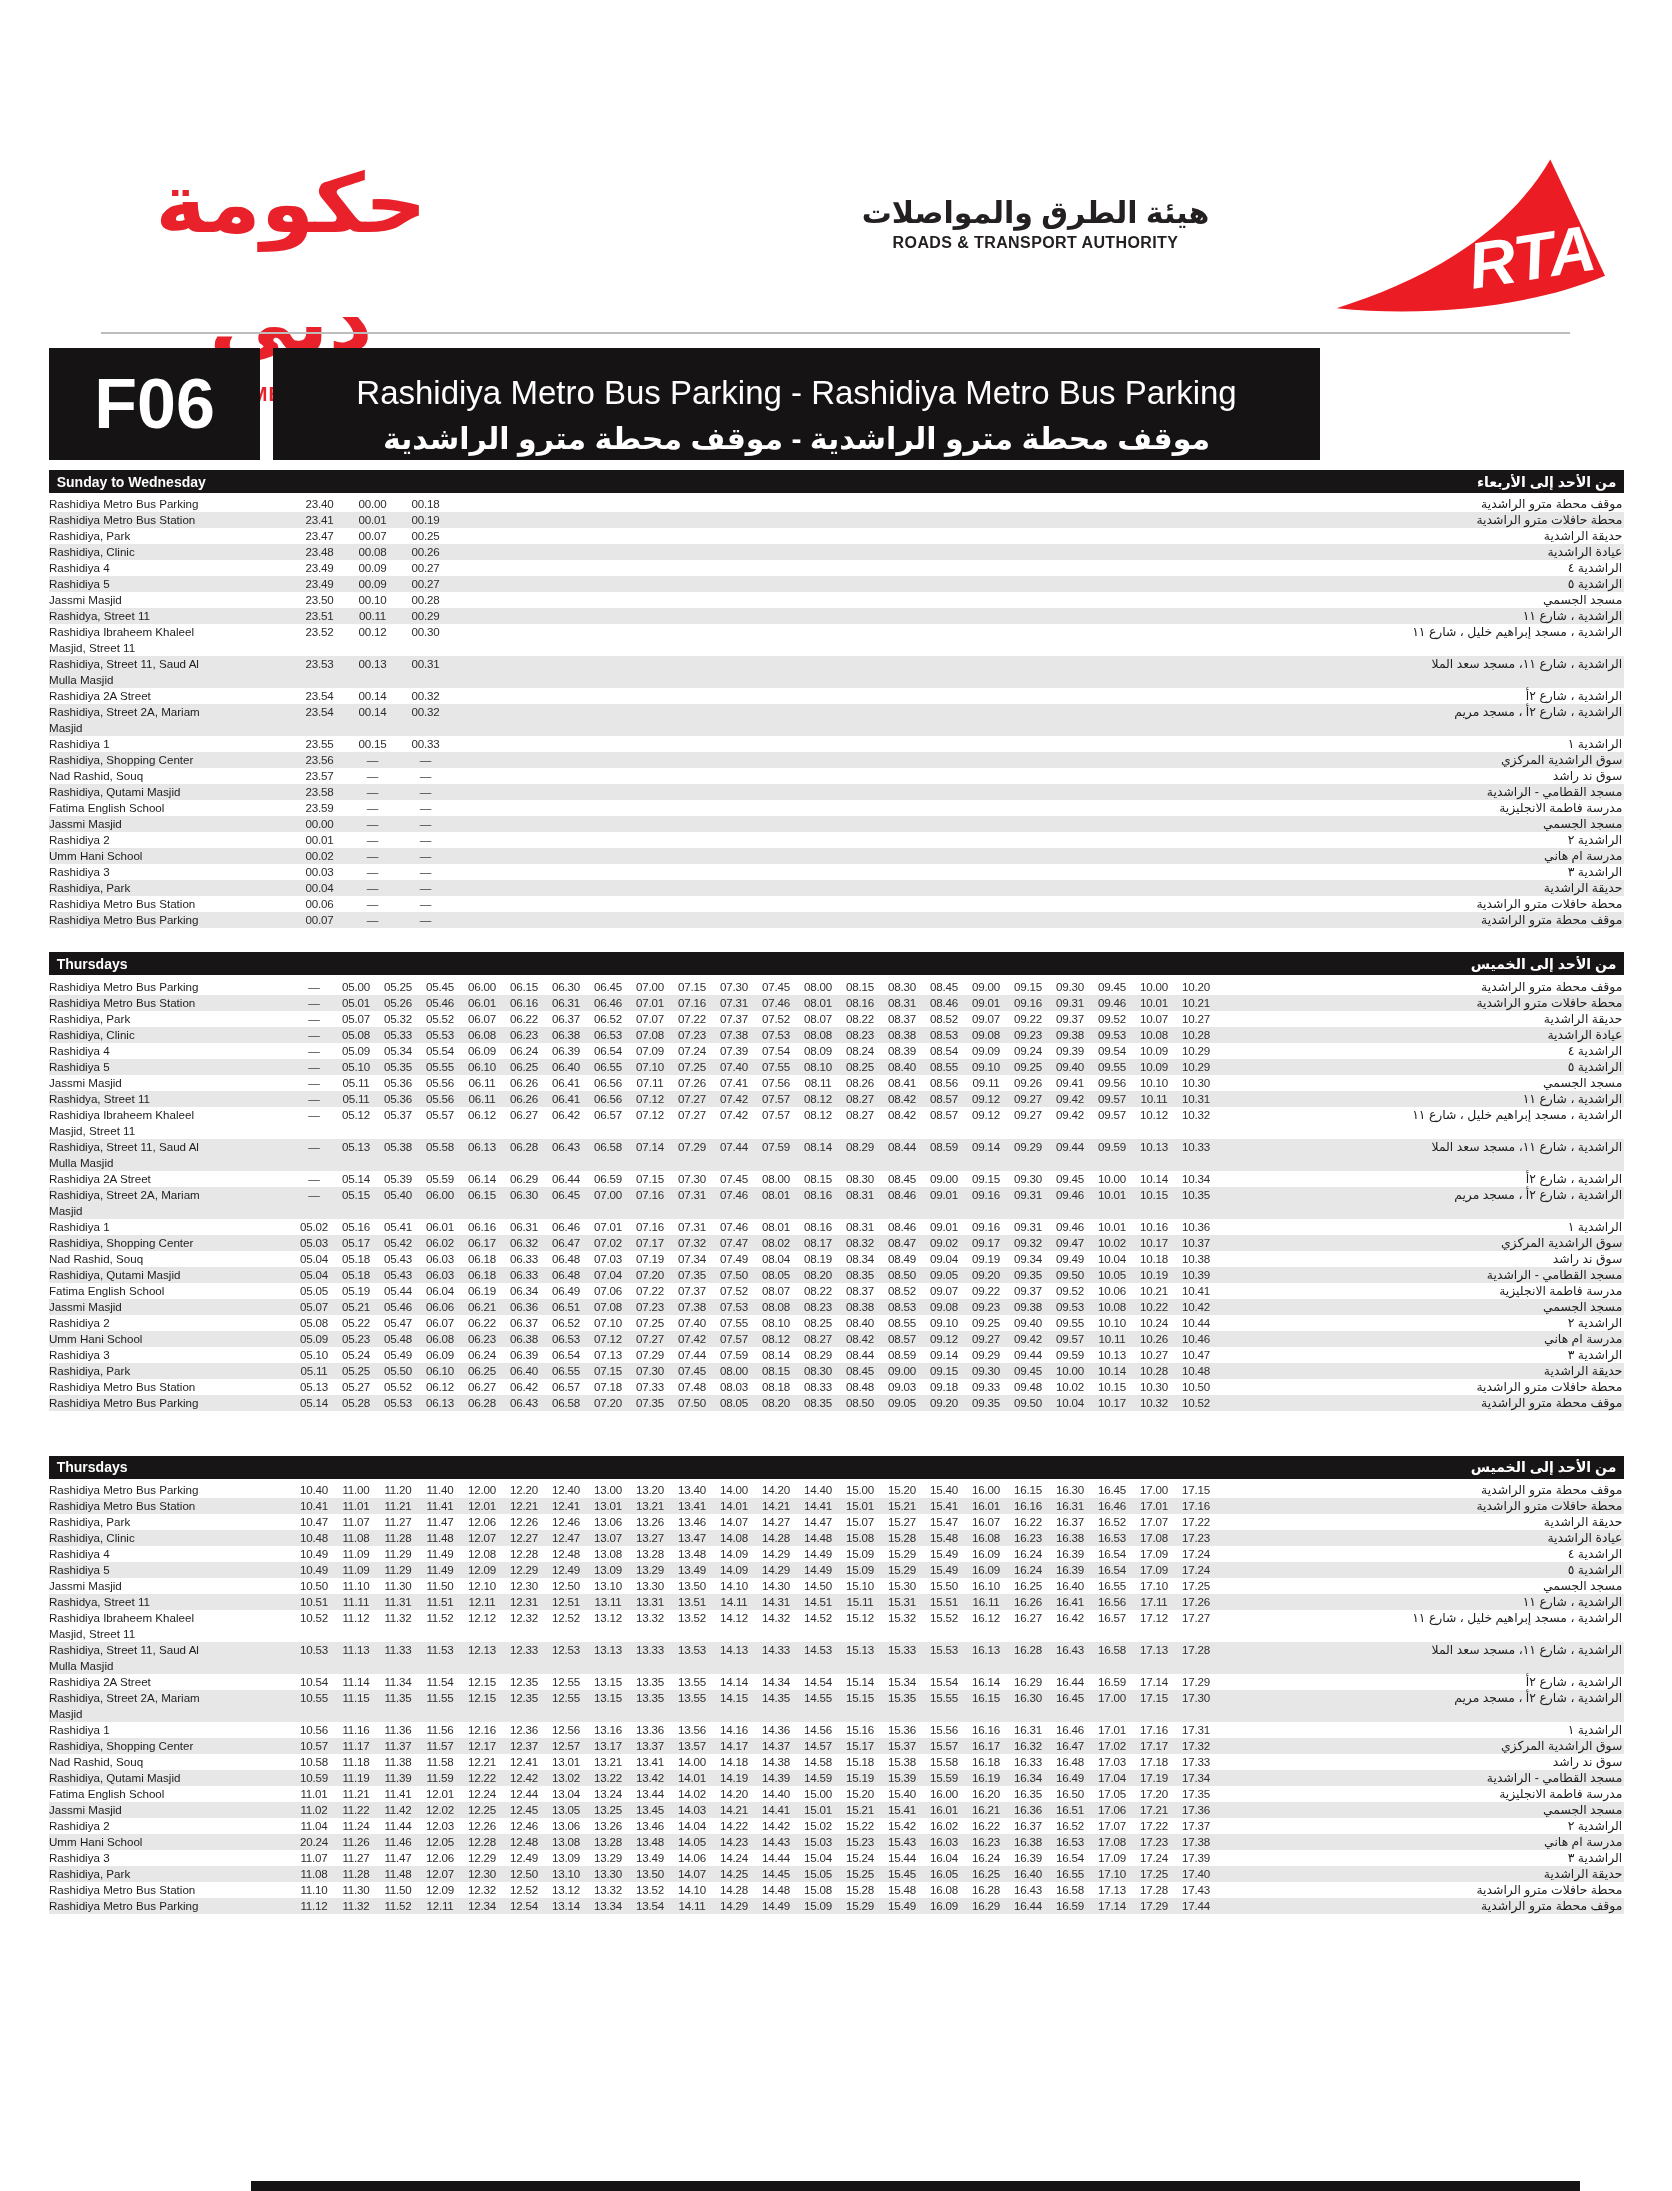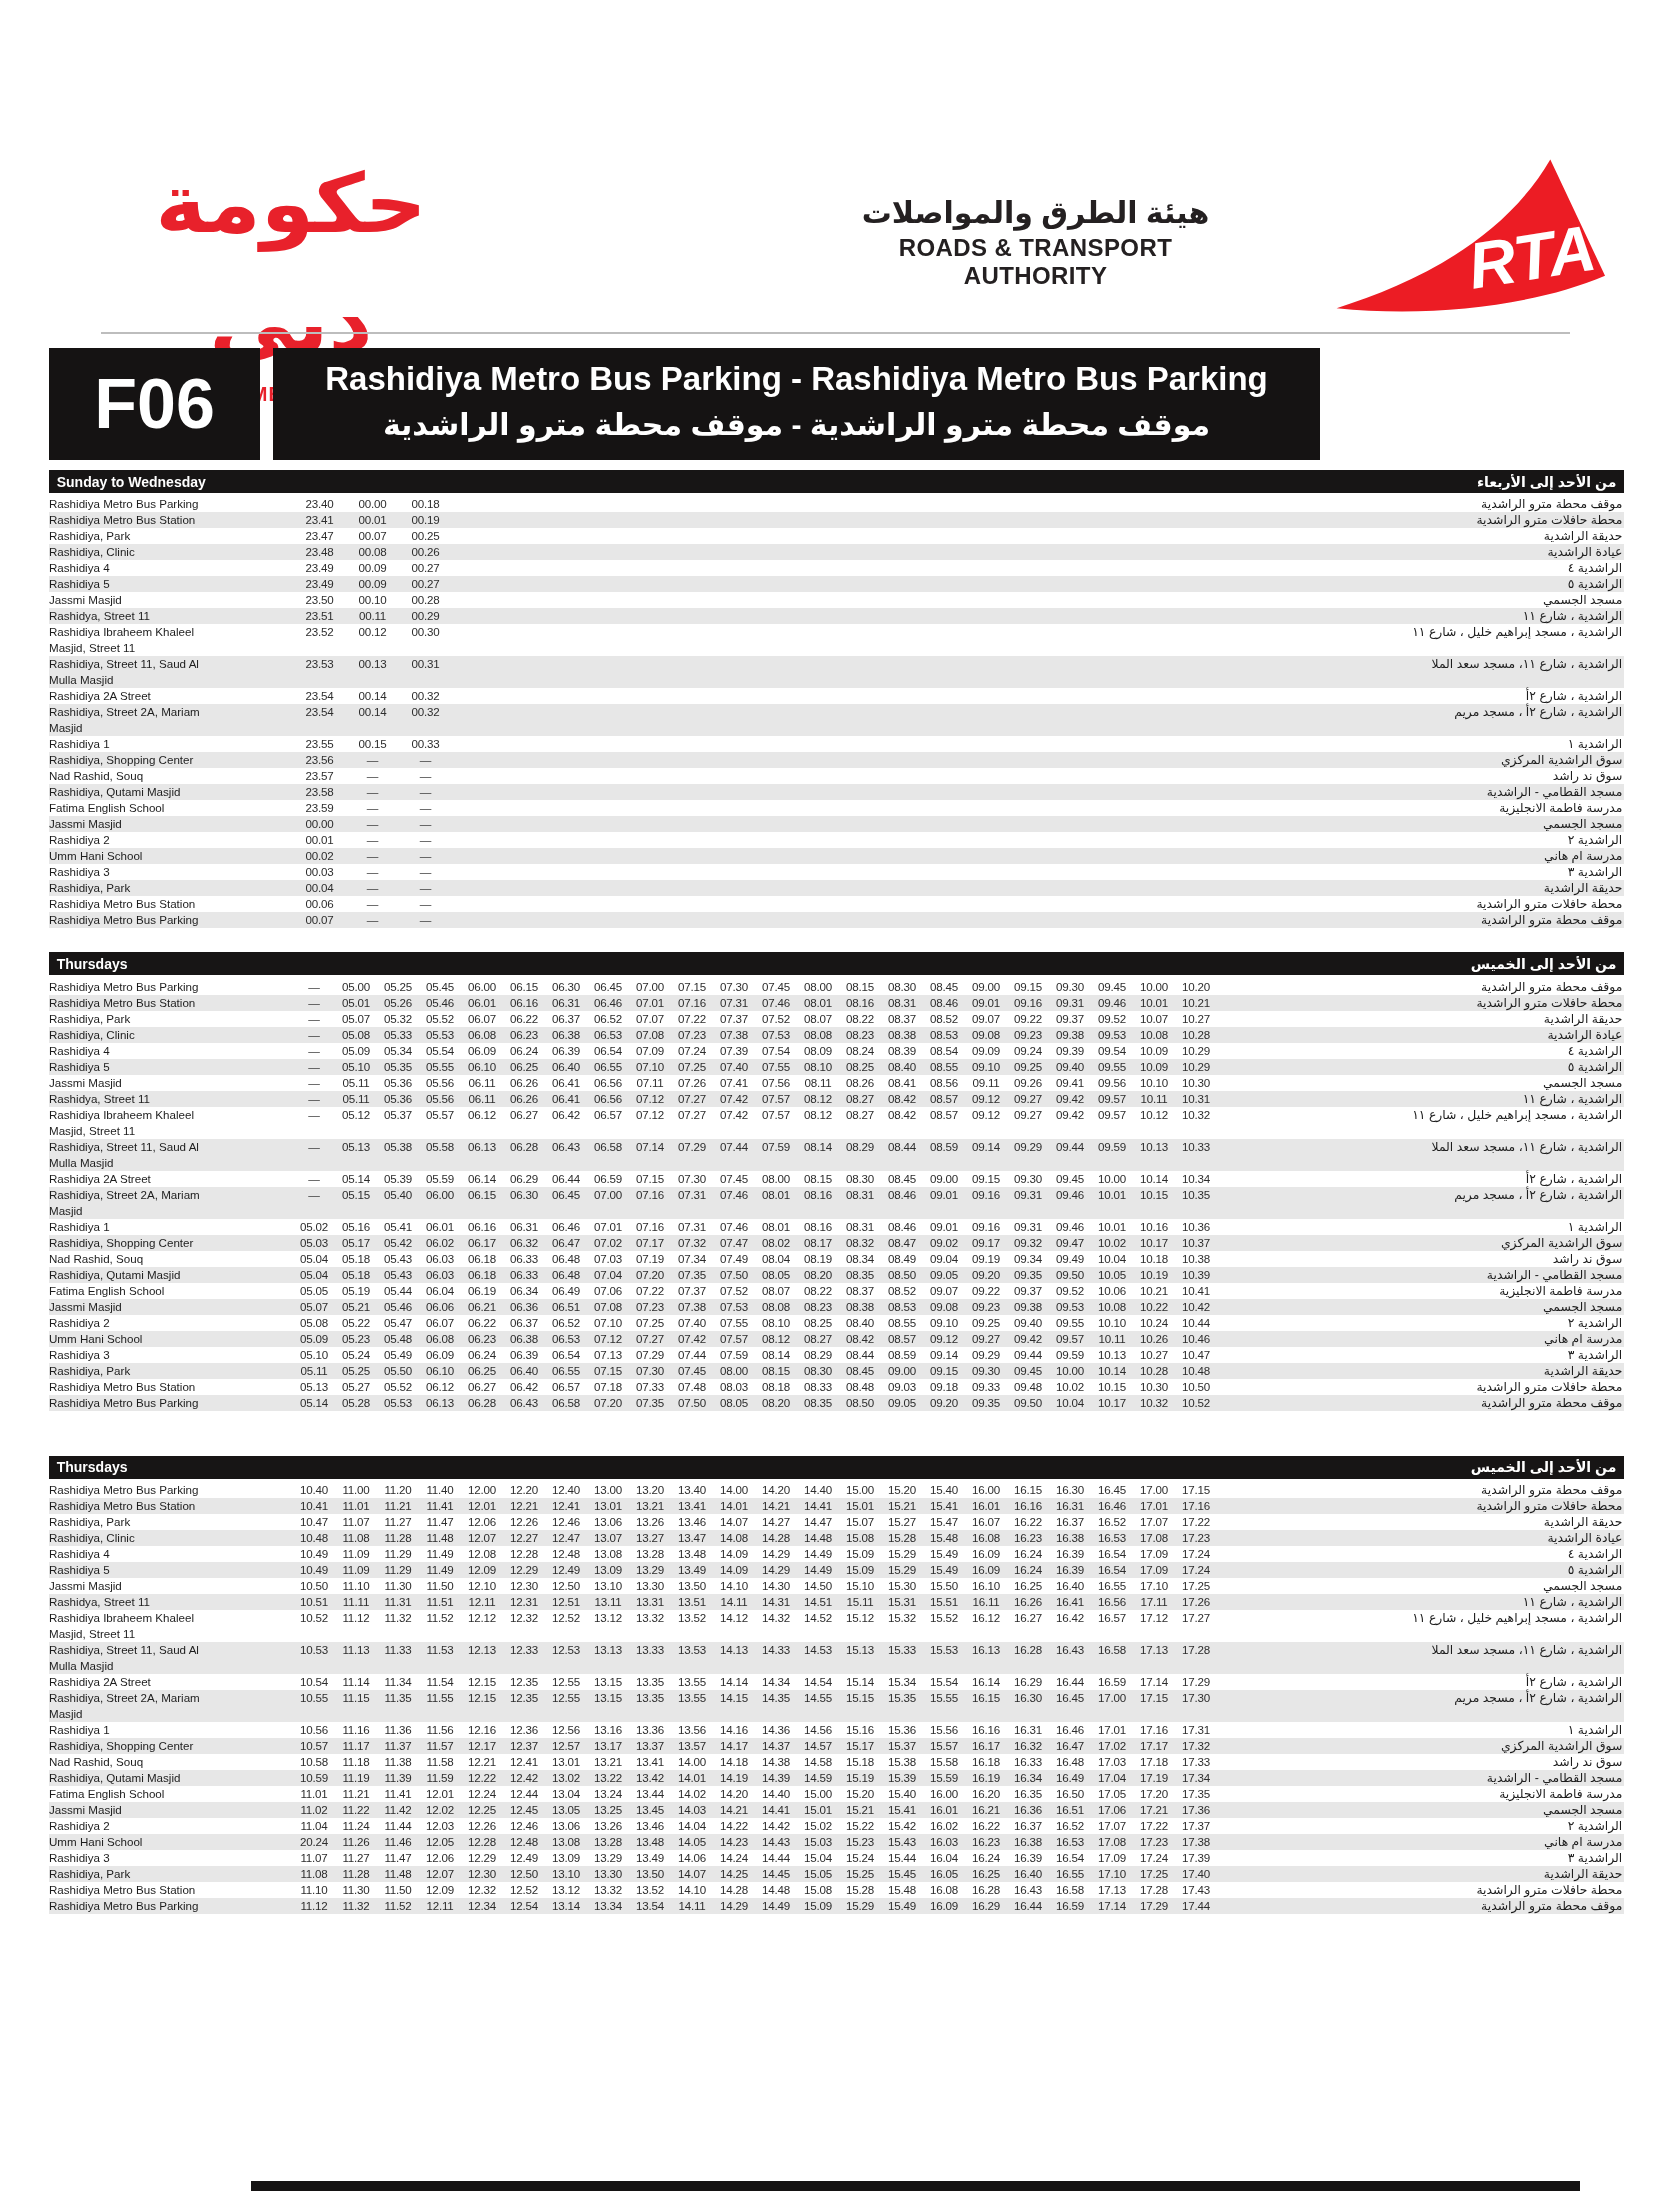--- a/index.html
+++ b/index.html
@@ -6,31 +6,31 @@
   .page{position:relative;width:1673px;height:2192px;background:#fff;overflow:hidden;
         font-family:"Liberation Sans","DejaVu Sans",sans-serif;color:#1d1d1d;padding-left:8px;}
 
   
   .gov-logo{position:absolute;left:90px;top:144px;width:402px;text-align:center;color:#e8212b;}
   .gov-ar{font-family:"DejaVu Serif","DejaVu Sans",serif;font-size:82px;line-height:1.45;font-weight:bold;
           transform:scaleX(1.05);}
   .gov-en{font-size:19.7px;font-weight:bold;letter-spacing:1.3px;margin-top:1.7px;}
   .rta-text{position:absolute;left:843px;top:195px;width:385px;text-align:center;color:#242021;}
   .rta-ar{font-size:30px;font-weight:bold;line-height:1.2;}
-  .rta-en{font-size:24px;font-weight:bold;letter-spacing:0.4px;margin-top:3.4px;}
+  .rta-en{font-size:16px;font-weight:bold;letter-spacing:0.4px;margin-top:3.4px;}
   .rta-logo{position:absolute;left:1331px;top:156px;width:283px;height:171px;}
   .rule{position:absolute;left:101px;top:332px;width:1469px;height:1.7px;background:#bdbdbd;}
 
   
   .route-code{position:absolute;left:49px;top:348px;width:211px;height:112px;background:#151313;
               color:#fff;display:flex;align-items:center;justify-content:center;
               font-size:70px;font-weight:bold;}
   .route-title{position:absolute;left:273px;top:348px;width:1047px;height:112px;background:#151313;
                color:#fff;text-align:center;}
-  .route-title .en{font-size:33px;font-weight:bold;margin-top:12px;}
+  .route-title .en{font-size:33px;font-weight:normal;margin-top:26px;}
   .route-title .ar{font-size:30px;font-weight:bold;margin-top:8.6px;direction:rtl;}
 
   
   .timetable{position:absolute;left:49px;top:470px;width:1575px;}
   .section{margin:0;}
   .sec-0{margin-bottom:24px;}
   .sec-1{margin-bottom:45px;}
   .sec-header{height:23px;background:#171515;color:#fff;display:flex;justify-content:space-between;
               align-items:center;padding:0 7.7px;box-sizing:border-box;font-weight:bold;font-size:14px;
               margin-bottom:3.4px;gap:14px;}

